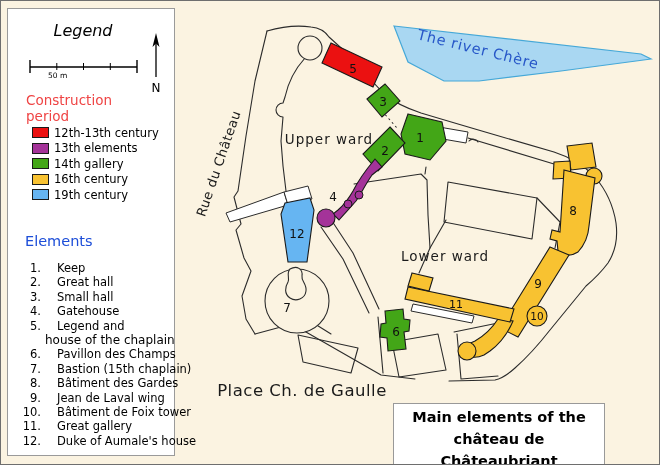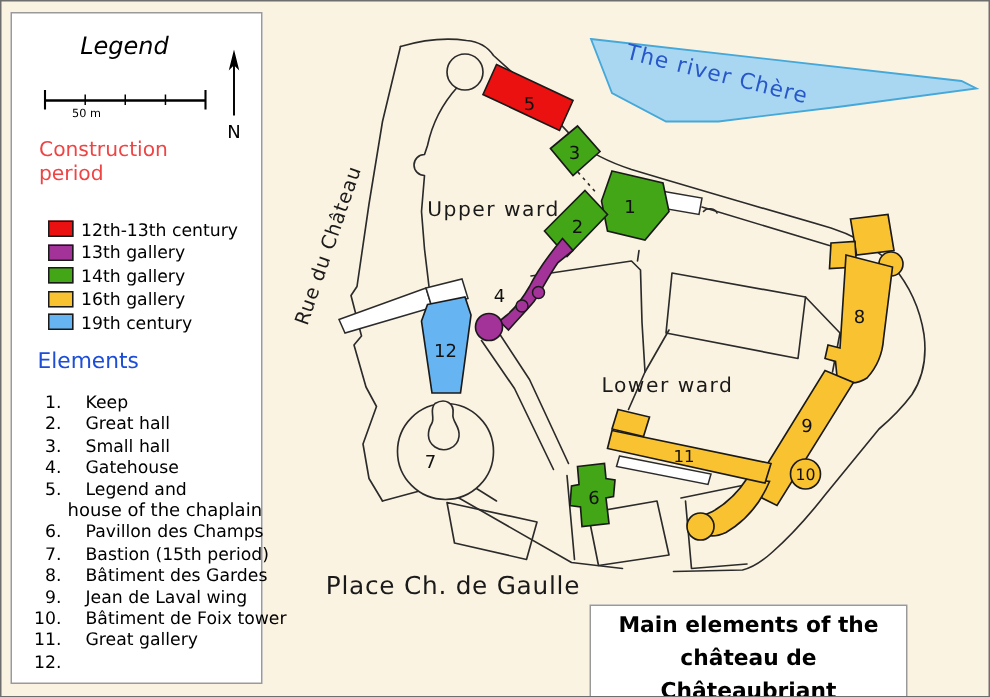--- a/index.html
+++ b/index.html
@@ -13,21 +13,21 @@
   .legend{position:absolute;left:6px;top:7px;width:168px;height:448px;
           background:#fff;border:1px solid #9a9a9a;box-sizing:border-box;padding-left:16px;}
   .legend-title{position:absolute;left:0;top:12px;width:150px;text-align:center;
           font-style:italic;font-size:16px;color:#000;}
   .scalebar{position:absolute;left:19px;top:49px;}
   .scale-label{position:absolute;left:40px;top:62px;font-size:7.5px;color:#000;}
   .north{position:absolute;left:138px;top:24px;width:20px;text-align:center;}
   .north-n{font-size:12px;color:#000;margin-top:-2px;}
   .constr-heading{position:absolute;left:18px;top:84px;width:100px;
           font-size:13.5px;line-height:1.15;color:#ef4444;}
-  .periods{position:absolute;left:24px;top:136px;}
+  .periods{position:absolute;left:24px;top:116px;}
   .period-row{display:flex;align-items:center;height:15.5px;}
   .swatch{width:17px;height:11px;border:1px solid #1a1a1a;box-sizing:border-box;flex:0 0 auto;}
   .period-label{margin-left:5px;font-size:11.5px;color:#000;white-space:nowrap;}
   .elements-heading{position:absolute;left:17px;top:224px;font-size:14.5px;color:#1d4ed8;}
   .elements{position:absolute;left:4px;top:252px;width:162px;}
   .el-row{display:flex;font-size:11.5px;line-height:14.4px;color:#000;}
   .el-num{width:29px;text-align:right;flex:0 0 auto;}
   .el-label{margin-left:16px;white-space:nowrap;}
   .el-label2{margin-left:33px;font-size:12px;line-height:14.4px;color:#000;white-space:nowrap;}
 
@@ -168,29 +168,29 @@
 
     <div class="constr-heading">Construction period</div>
 
     <div class="periods">
       <div class="period-row">
         <div class="swatch" style="background: rgb(235, 17, 17);"></div>
         <span class="period-label">12th-13th century</span>
       </div>
       <div class="period-row">
         <div class="swatch" style="background: rgb(164, 51, 153);"></div>
-        <span class="period-label">13th gallery</span>
+        <span class="period-label">13th elements</span>
       </div>
       <div class="period-row">
         <div class="swatch" style="background: rgb(67, 166, 23);"></div>
         <span class="period-label">14th gallery</span>
       </div>
       <div class="period-row">
         <div class="swatch" style="background: rgb(248, 194, 49);"></div>
-        <span class="period-label">16th gallery</span>
+        <span class="period-label">16th century</span>
       </div>
       <div class="period-row">
         <div class="swatch" style="background: rgb(102, 181, 242);"></div>
         <span class="period-label">19th century</span>
       </div>
     </div>
 
     <div class="elements-heading">Elements</div>
 
     <div class="elements">
@@ -214,40 +214,41 @@
           <span class="el-num">5.</span>
           <span class="el-label">Legend and</span>
         </div>
       <div class="el-label2">house of the chaplain</div>
       <div class="el-row">
           <span class="el-num">6.</span>
           <span class="el-label">Pavillon des Champs</span>
         </div>
       <div class="el-row">
           <span class="el-num">7.</span>
-          <span class="el-label">Bastion (15th period)</span>
+          <span class="el-label">Bastion (15th chaplain)</span>
         </div>
       <div class="el-row">
           <span class="el-num">8.</span>
           <span class="el-label">Bâtiment des Gardes</span>
         </div>
       <div class="el-row">
           <span class="el-num">9.</span>
           <span class="el-label">Jean de Laval wing</span>
         </div>
       <div class="el-row">
           <span class="el-num">10.</span>
           <span class="el-label">Bâtiment de Foix tower</span>
         </div>
       <div class="el-row">
           <span class="el-num">11.</span>
           <span class="el-label">Great gallery</span>
         </div>
       <div class="el-row">
           <span class="el-num">12.</span>
+          <span class="el-label">Duke of Aumale's house</span>
         </div>
     </div>
   </div>
 
   <div class="titlebox">
     <div>Main elements of the</div>
     <div>château de Châteaubriant</div>
   </div>
 
 </div>

